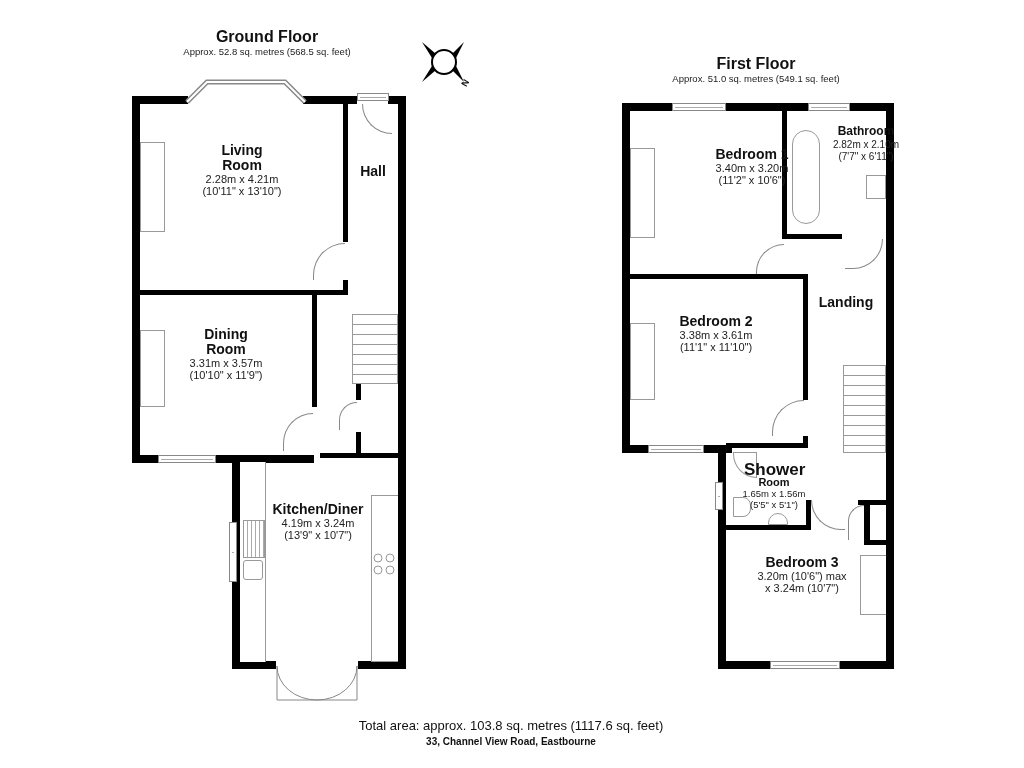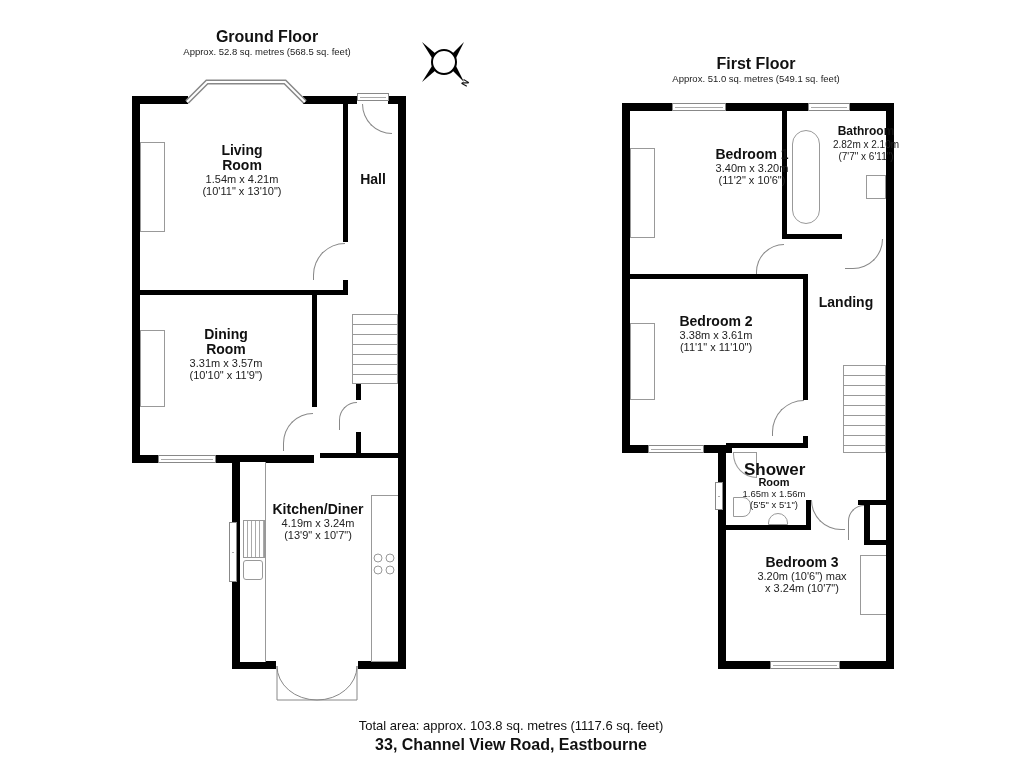--- a/index.html
+++ b/index.html
@@ -72,24 +72,24 @@
   <svg class="abs" style="left:372px;top:551px;" width="24" height="26">
     <circle cx="6" cy="7" r="4" fill="none" stroke="#999"></circle>
       <circle cx="18" cy="7" r="4" fill="none" stroke="#999"></circle>
     <circle cx="6" cy="19" r="4" fill="none" stroke="#999"></circle>
       <circle cx="18" cy="19" r="4" fill="none" stroke="#999"></circle>
   </svg>
 
   <div class="label" style="left:242px;top:143px;">
     <div class="rname">Living</div>
     <div class="rname">Room</div>
-    <div class="rdim">1.54m x 4.21m</div>
+    <div class="rdim">2.28m x 4.21m</div>
     <div class="rdim">(10'11" x 13'10")</div>
   </div>
-  <div class="label" style="left:373px;top:172px;">
+  <div class="label" style="left:373px;top:164px;">
     <div class="rname">Hall</div>
   </div>
   <div class="label" style="left:226px;top:327px;">
     <div class="rname">Dining</div>
     <div class="rname">Room</div>
     <div class="rdim">3.31m x 3.57m</div>
     <div class="rdim">(10'10" x 11'9")</div>
   </div>
   <div class="label" style="left:318px;top:502px;">
     <div class="rname">Kitchen/Diner</div>
@@ -182,13 +182,13 @@
     <div class="rdim" style="font-size:9.5px;line-height:11px;">(5'5" x 5'1")</div>
   </div>
   <div class="label" style="left:802px;top:555px;">
     <div class="rname">Bedroom 3</div>
     <div class="rdim">3.20m (10'6") max</div>
     <div class="rdim">x 3.24m (10'7")</div>
   </div>
 </div>
 
 <div class="abs label" style="left:511px;top:718px;font-size:13px;">Total area: approx. 103.8 sq. metres (1117.6 sq. feet)</div>
-<div class="abs label" style="left:511px;top:736px;font-size:16px;font-weight:bold;">33, Channel View Road, Eastbourne</div>
+<div class="abs label" style="left:511px;top:736px;font-size:10px;font-weight:bold;">33, Channel View Road, Eastbourne</div>
 
 </body></html>

